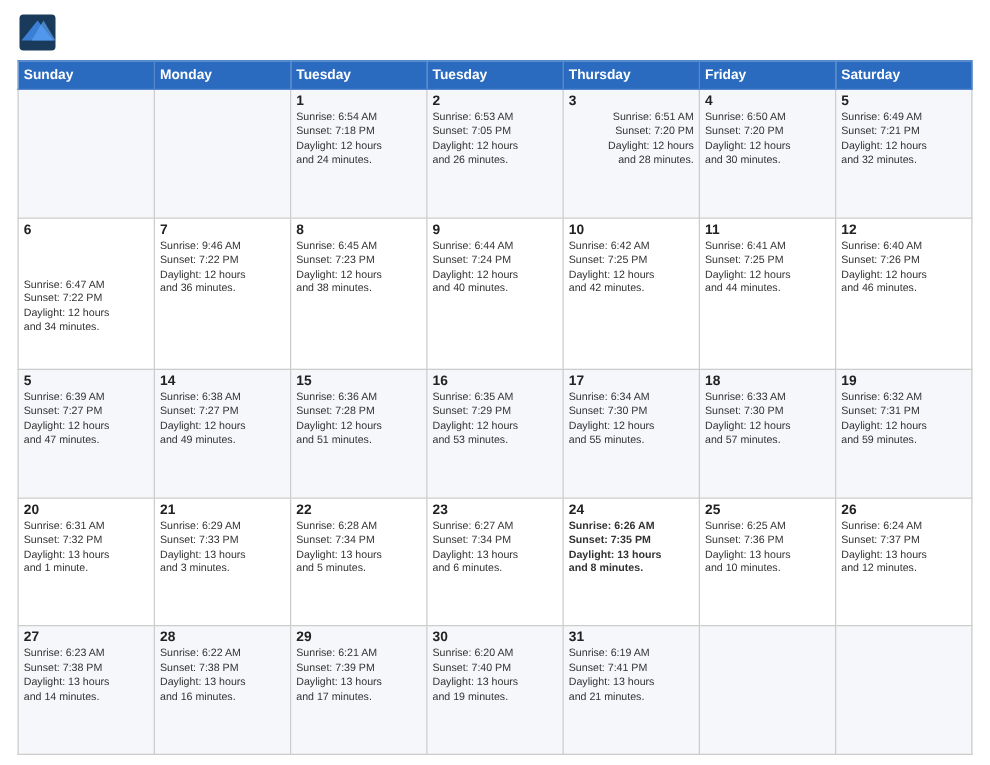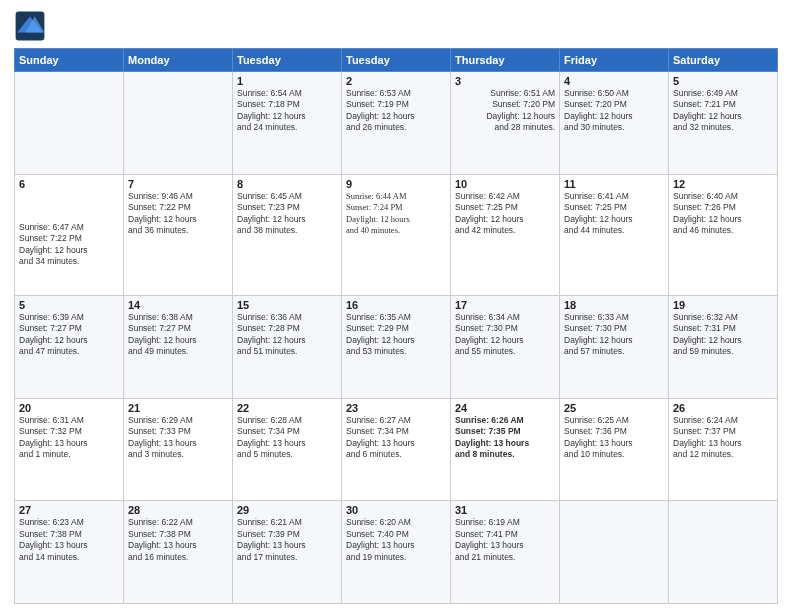--- a/index.html
+++ b/index.html
@@ -143,21 +143,21 @@
           <td>
             <span class="day-num">1</span>
             <div class="cell-text" style="white-space: pre-line;">Sunrise: 6:54 AM
 Sunset: 7:18 PM
 Daylight: 12 hours
 and 24 minutes.</div>
           </td>
           <td>
             <span class="day-num">2</span>
             <div class="cell-text" style="white-space: pre-line;">Sunrise: 6:53 AM
-Sunset: 7:19 PM
+Sunset: 7:05 PM
 Daylight: 12 hours
 and 26 minutes.</div>
           </td>
           <td>
             <span class="day-num">3</span>
             <div class="cell-text" style="white-space: pre-line; text-align: right;">Sunrise: 6:51 AM
 Sunset: 7:20 PM
 Daylight: 12 hours
 and 28 minutes.</div>
           </td>
@@ -193,21 +193,21 @@
           </td>
           <td>
             <span class="day-num">8</span>
             <div class="cell-text" style="white-space: pre-line;">Sunrise: 6:45 AM
 Sunset: 7:23 PM
 Daylight: 12 hours
 and 38 minutes.</div>
           </td>
           <td>
             <span class="day-num">9</span>
-            <div class="cell-text" style="white-space: pre-line; font-family: Liberation Serif, serif;">Sunrise: 6:44 AM
+            <div class="cell-text" style="white-space: pre-line;">Sunrise: 6:44 AM
 Sunset: 7:24 PM
 Daylight: 12 hours
 and 40 minutes.</div>
           </td>
           <td>
             <span class="day-num">10</span>
             <div class="cell-text" style="white-space: pre-line;">Sunrise: 6:42 AM
 Sunset: 7:25 PM
 Daylight: 12 hours
 and 42 minutes.</div>

